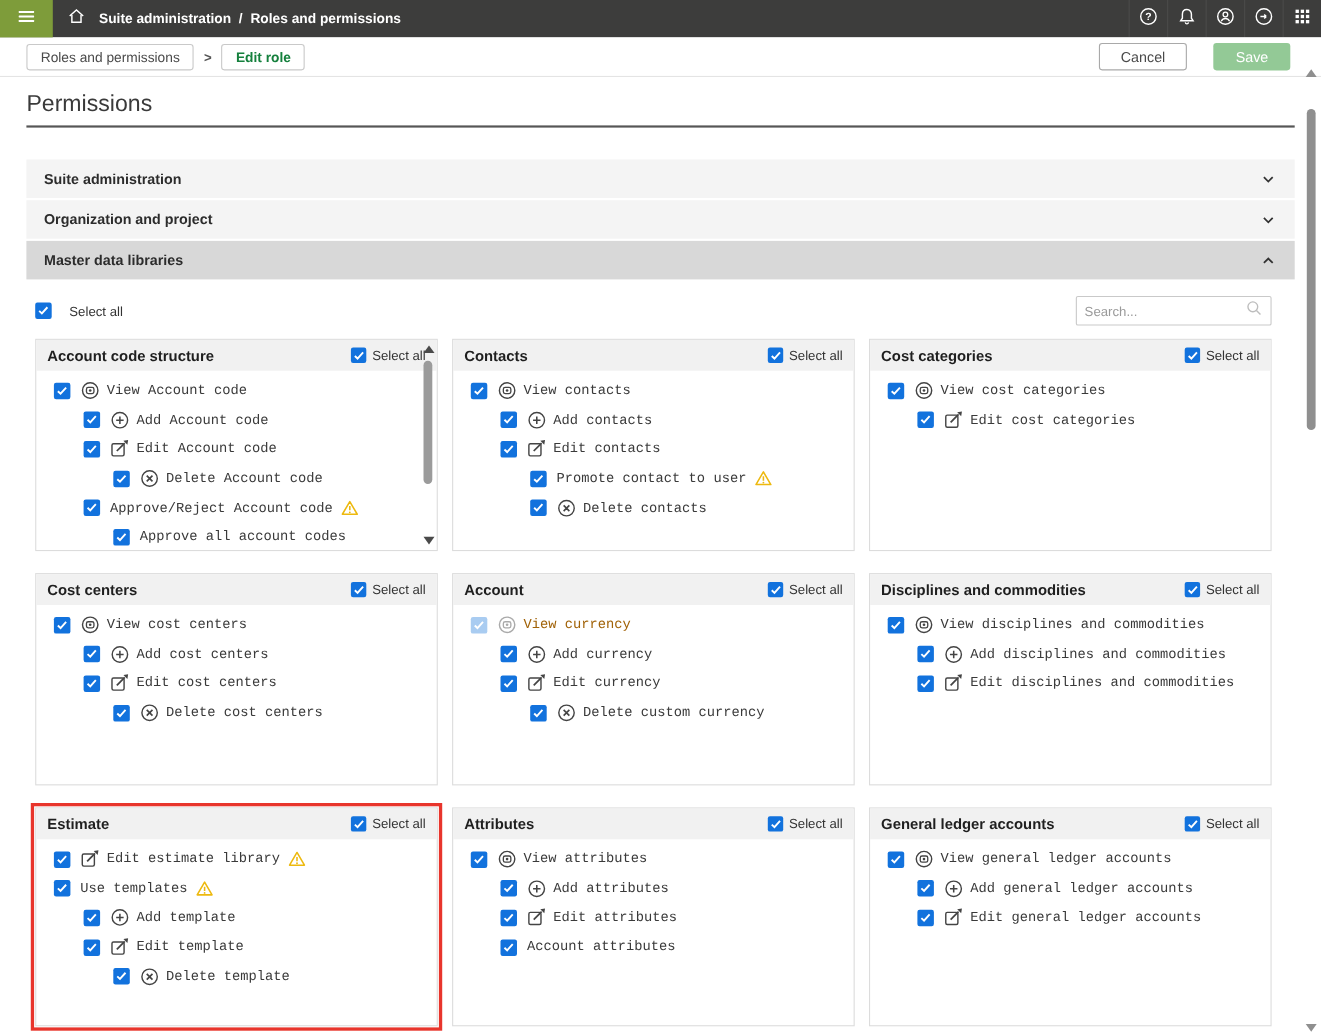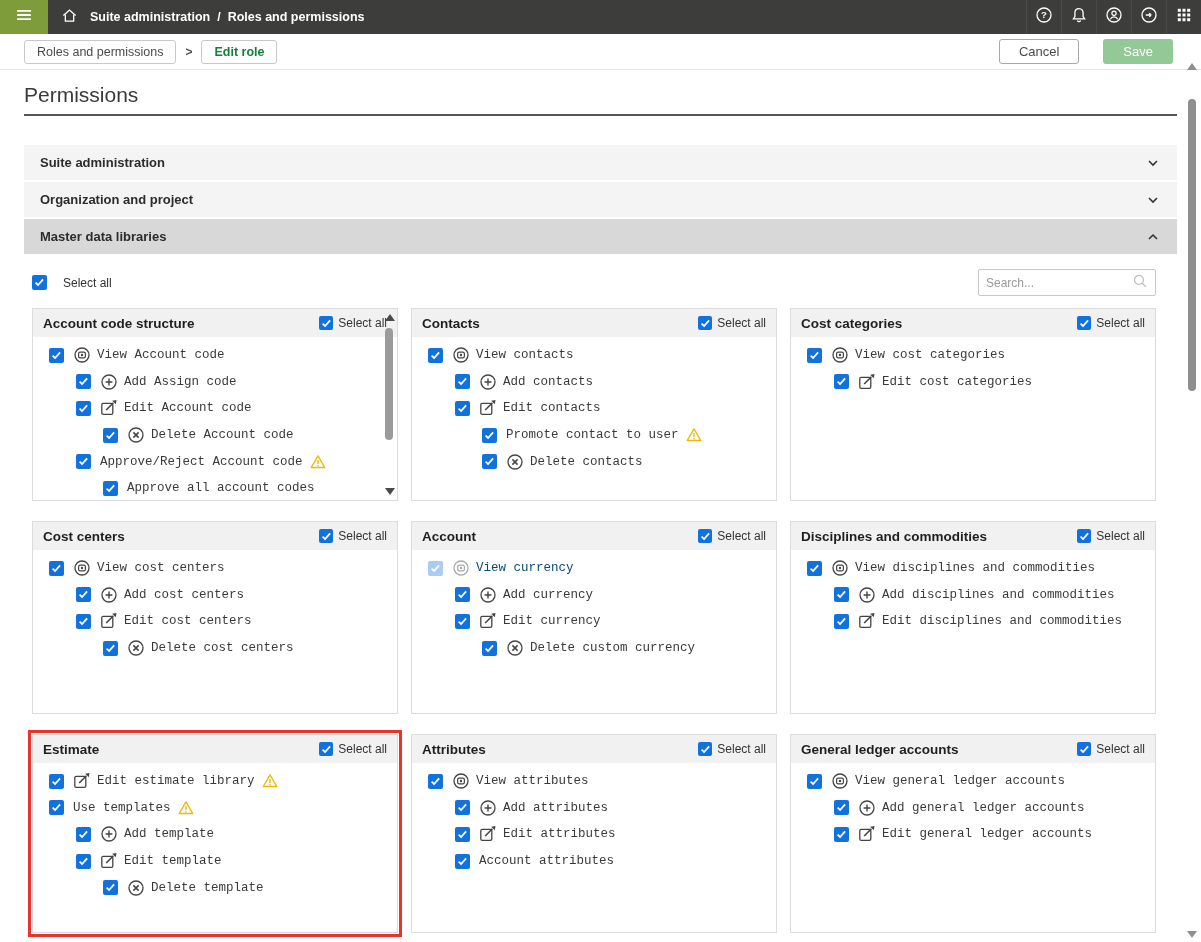--- a/index.html
+++ b/index.html
@@ -43,21 +43,21 @@
   .cards-grid { margin:12px 0 0 32px; display:grid; grid-template-columns:repeat(3,366px); grid-template-rows:193px 193px 199px; gap:20px 13px; }
   .card { border:1px solid #dcdcdc; background:#fff; display:flex; flex-direction:column; position:relative; }
   .card.highlight { outline:3px solid #e8352c; outline-offset:1px; }
   .card-header { height:28px; flex:none; background:#f1f1f1; display:flex; align-items:center; padding:0 10px; }
   .card-title { font-size:13.5px; font-weight:700; color:#1f1f1f; }
   .card-selectall { margin-left:auto; display:flex; align-items:center; gap:5px; cursor:pointer; }
   .card-selectall .selectall-label { font-size:12px; }
   .card-body { flex:1; padding-top:5px; position:relative; overflow:hidden; }
   .perm-row { height:26.6px; display:flex; align-items:center;font-family:Liberation Mono, monospace; }
   .perm-label { font-size:12.5px; color:#3a3a3a; }
-  .perm-row.disabled .perm-label { color:#0c4a6e; }
+  .perm-row.disabled .perm-label { color:#a16207; }
   .perm-row.disabled .perm-icon { opacity:.45; }
   .perm-icon { width:18px; height:18px; margin-right:6px; display:flex; flex:none; }
   .warn-icon { margin-left:7px; display:flex; flex:none; }
   .cb { width:15px; height:15px; border-radius:2px; background:#1272dd; display:inline-flex; align-items:center; justify-content:center; flex:none; cursor:pointer; margin-right:9px; }
   .cb.header-cb { margin-right:0; width:14px; height:14px; }
   .cb.disabled { background:#a9ccf1; }
   
   .card-scrollbar { position:absolute; top:2px; right:2px; bottom:2px; width:12px; }
   .sb-arrow { position:absolute; left:2px; width:0; height:0; border-left:5px solid transparent; border-right:5px solid transparent; }
   .sb-arrow.up { top:3px; border-bottom:7px solid #4a4a4a; }
@@ -244,21 +244,21 @@
             <svg width="13" height="13" viewBox="0 0 18 18">
               <path d="M3.6 9.2 L7 12.4 L14 4.6" fill="none" stroke="#fff" stroke-width="2.4"></path>
             </svg>
           </span>
           <span class="perm-icon">
             <svg width="18" height="18" viewBox="0 0 18 18">
               <circle cx="9" cy="9" r="7" fill="none" stroke="#444" stroke-width="1.3"></circle>
               <path d="M9 5.6 V12.4 M5.6 9 H12.4" stroke="#444" stroke-width="1.4" fill="none"></path>
             </svg>
           </span>
-          <span class="perm-label">Add Assign code</span>
+          <span class="perm-label">Add Account code</span>
         </div>
         <div class="perm-row" style="padding-left:43px">
           <span class="cb">
             <svg width="13" height="13" viewBox="0 0 18 18">
               <path d="M3.6 9.2 L7 12.4 L14 4.6" fill="none" stroke="#fff" stroke-width="2.4"></path>
             </svg>
           </span>
           <span class="perm-icon">
             <svg width="18" height="18" viewBox="0 0 18 18">
               <rect x="1.8" y="4.4" width="11" height="11" rx="1.4" fill="none" stroke="#444" stroke-width="1.3"></rect>

